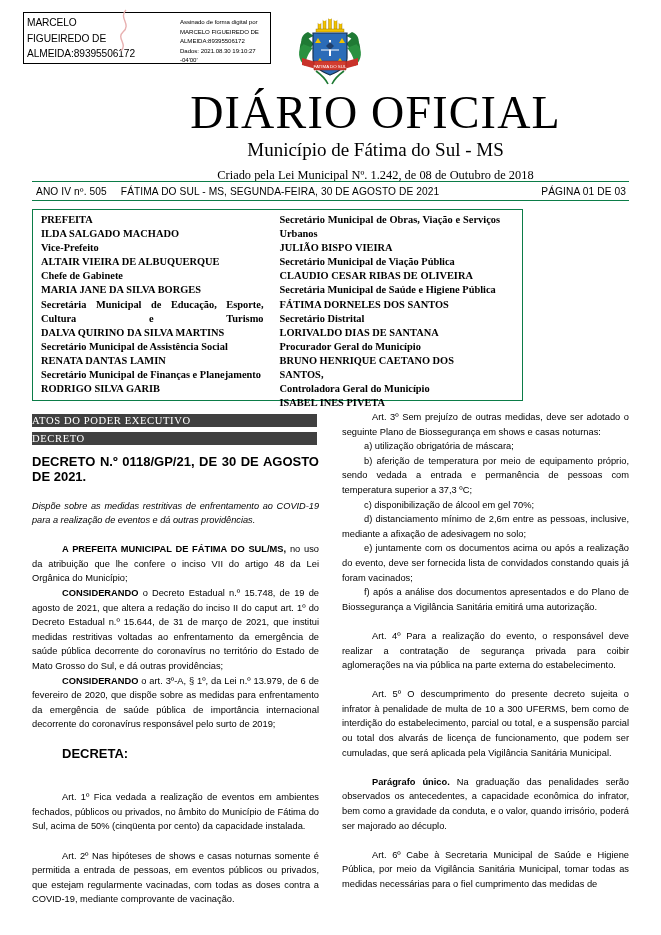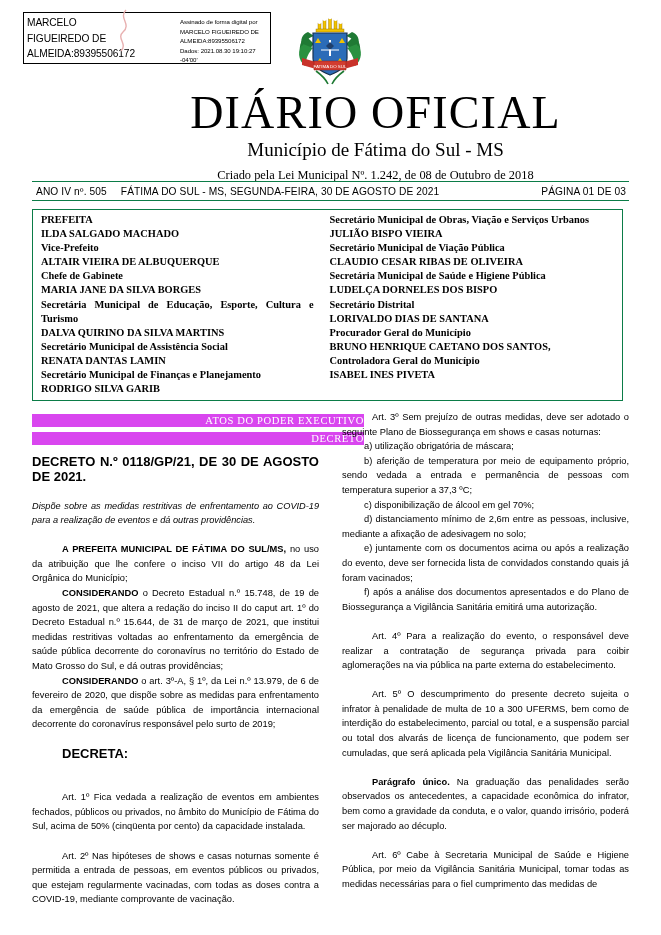--- a/index.html
+++ b/index.html
@@ -114,21 +114,21 @@
   }
   .infobar .ib-left { padding-left: 4px; white-space: nowrap; }
   .infobar .ib-mid  { padding-left: 14px; white-space: nowrap; }
   .infobar .ib-right{ margin-left: auto; padding-right: 3px; white-space: nowrap; }
 
   
   .officials {
     position: absolute;
     left: 32px;
     top: 209px;
-    width: 591px;
+    width: 491px;
     height: 192px;
     border: 1.6px solid #0b7c47;
     box-sizing: border-box;
     display: flex;
     padding: 3px 16px 0 0;
   }
   .off-col {
     width: 50%;
     box-sizing: border-box;
     padding: 0 6px 0 8px;
@@ -136,30 +136,29 @@
     font-size: 10.4px;
     line-height: 14.1px;
   }
   .off-col.right { padding-left: 10px; }
   .off-role { font-weight: bold; text-align: justify; }
   .off-role.just { text-align: justify; text-align-last: justify; }
   .off-name { font-weight: bold; }
 
   
   .banner {
-    background: #d946ef;
+    background: #404040;
     color: #ffffff;
-    text-align: right;
+    text-align: left;
     font-family: "Liberation Serif", serif;
     font-size: 10.6px;
     letter-spacing: 0.6px;
     height: 13px;
     line-height: 13px;
     position: absolute;
-    padding-left: 47px;
   }
   #banner-atos { left: 32px; top: 414px; width: 285px; }
   #banner-decreto { left: 32px; top: 432px; width: 285px; }
 
   
   .col {
     position: absolute;
     top: 455px;
     width: 287px;
     font-family: "Liberation Sans", sans-serif;
@@ -275,21 +274,21 @@
     <div class="off-name">RENATA DANTAS LAMIN</div>
     <div class="off-role">Secretário Municipal de Finanças e Planejamento</div>
     <div class="off-name">RODRIGO SILVA GARIB</div>
   </div>
   <div class="off-col right">
     <div class="off-role">Secretário Municipal de Obras, Viação e Serviços Urbanos</div>
     <div class="off-name">JULIÃO BISPO VIEIRA</div>
     <div class="off-role">Secretário Municipal de Viação Pública</div>
     <div class="off-name">CLAUDIO CESAR RIBAS DE OLIVEIRA</div>
     <div class="off-role">Secretária Municipal de Saúde e Higiene Pública</div>
-    <div class="off-name">LUDELÇA DORNELES DOS BISPO</div>
+    <div class="off-name">FÁTIMA DORNELES DOS SANTOS</div>
     <div class="off-role">Secretário Distrital</div>
     <div class="off-name">LORIVALDO DIAS DE SANTANA</div>
     <div class="off-role">Procurador Geral do Município</div>
     <div class="off-name">BRUNO HENRIQUE CAETANO DOS SANTOS,</div>
     <div class="off-role">Controladora Geral do Município</div>
     <div class="off-name">ISABEL INES PIVETA</div>
   </div>
 </div>
 
 <div class="banner" id="banner-atos">ATOS DO PODER EXECUTIVO</div>

